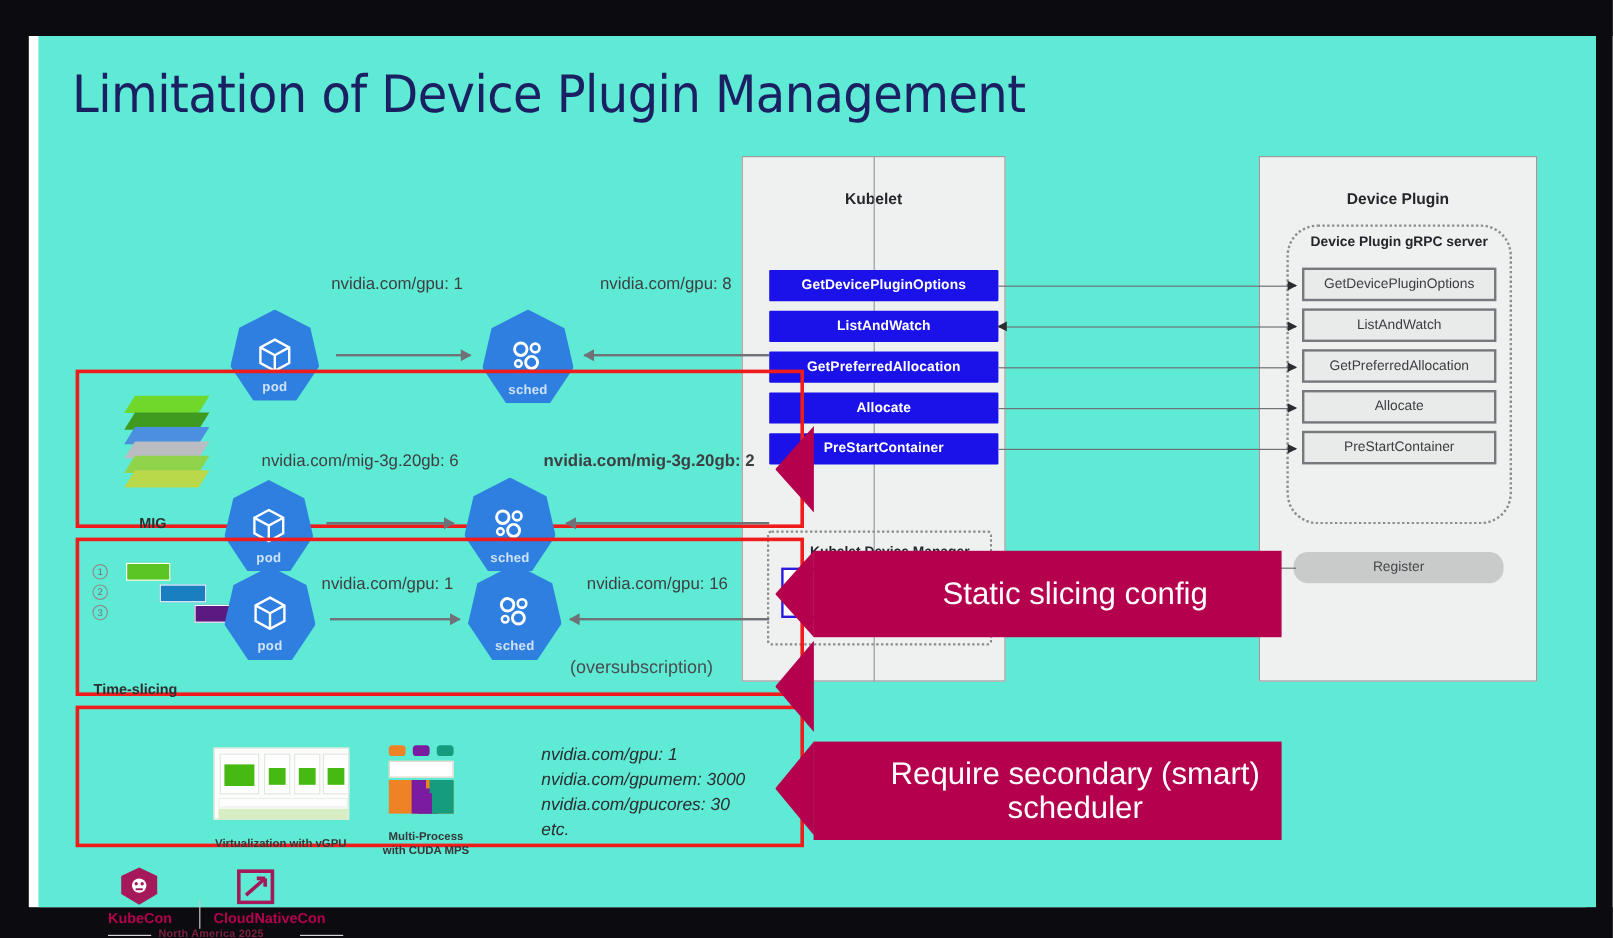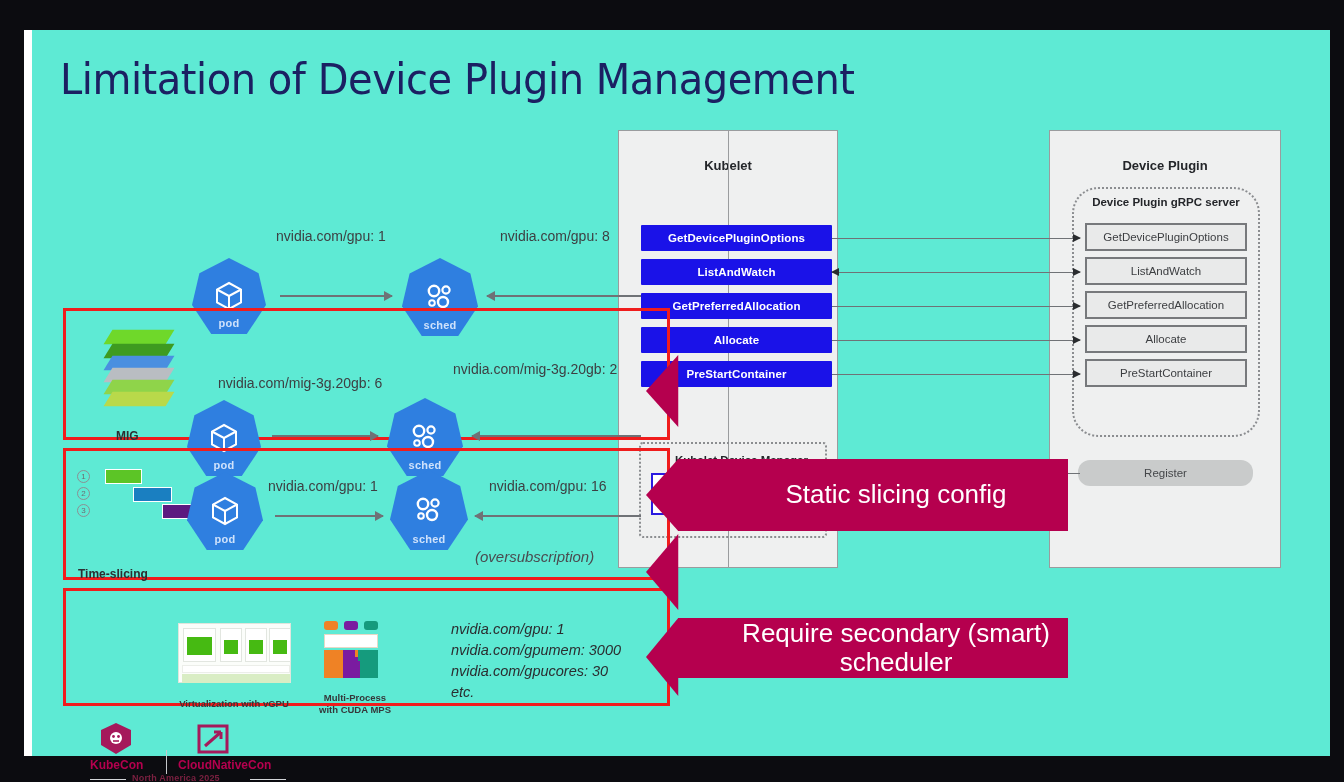--- a/index.html
+++ b/index.html
@@ -69,21 +69,21 @@
     border-right:9px solid #6f7276; border-top:5px solid transparent; border-bottom:5px solid transparent;
   }
 
   .reslabel {
     position:absolute; font-size:14px; color:#3d3f42;
     font-family:"Liberation Sans",sans-serif; white-space:nowrap;
   }
   .rowcaption {
     position:absolute; font-size:12px; font-weight:700; color:#2d2f32; white-space:nowrap;
   }
-  .oversub { position:absolute; font-size:15px; font-style:italic; color:#4a4c50; }
+  .oversub { position:absolute; font-size:15px; color:#4a4c50; }
 
   
   .mig-stack { position:absolute; width:74px; height:88px; }
   .mig-layer { position:absolute; left:6px; width:62px; height:26px;
                transform: skewX(-32deg) scaleY(.55); }
 
   
   .ts-num { position:absolute; width:13px; height:13px; border:1px solid #8c8f93;
             border-radius:50%; font-size:8px; color:#6b6e72; text-align:center; line-height:12px; }
   .ts-bar { position:absolute; height:15px; border:1px solid #ffffff; }
@@ -270,21 +270,21 @@
         <circle cx="23" cy="9" r="3.6" fill="none" stroke="#ffffff" stroke-width="2.2"></circle>
         <circle cx="20" cy="21" r="5.0" fill="none" stroke="#ffffff" stroke-width="2.4"></circle>
         <circle cx="9" cy="22" r="2.8" fill="none" stroke="#ffffff" stroke-width="2"></circle>
       </svg>
       <span class="cap">sched</span>
     </div>
 
     <div class="reslabel" style="left:186px; top:345px;">nvidia.com/mig-3g.20gb: 6</div>
     <div class="harrow" style="left:240px; top:405px; width:106px;"></div>
 
-    <div class="reslabel" style="left:421px; top:331px;">nvidia.com/mig-3g.20gb: 2</div>
+    <div class="reslabel" style="left:421px; top:345px;font-weight:bold;">nvidia.com/mig-3g.20gb: 2</div>
     <div class="harrow left" style="left:440px; top:405px; width:169px;"></div>
 
     <div class="redbox" style="left:31px; top:418px; width:607px; height:132px;"></div>
 
     <div class="ts-num" style="left:45px; top:440px;">1</div>
     <div class="ts-num" style="left:45px; top:457px;">2</div>
     <div class="ts-num" style="left:45px; top:474px;">3</div>
 
     <div class="ts-bar" style="left:73px; top:439px; width:37px; background:#5cc526;"></div>
     <div class="ts-bar" style="left:101px; top:457px; width:39px; background:#1a7fc1;"></div>
@@ -354,21 +354,21 @@
     <div class="res-italic" style="left:419px; top:652px;">etc.</div>
 
     <div class="callout-head" style="left:614px; top:325px; height:72px;"></div>
 
     <div class="callout-head" style="left:614px; top:429px; height:72px;"></div>
     <div class="callout" style="left:646px; top:429px; width:390px; height:72px;">Static slicing config</div>
 
     <div class="callout-head" style="left:614px; top:504px; height:76px;"></div>
 
     <div class="callout-head" style="left:614px; top:588px; height:78px;"></div>
-    <div class="callout" style="left:646px; top:588px; width:390px; height:60px;">Require secondary (smart) scheduler</div>
+    <div class="callout" style="left:646px; top:588px; width:390px; height:82px;">Require secondary (smart) scheduler</div>
 
     <div class="kc-wrap">
       <svg width="40" height="34" viewBox="0 0 40 34" style="position:absolute; left:12px; top:0px;">
         <path d="M20 1 L35 8 L35 23 L20 32 L5 23 L5 8 Z" fill="#a5195b"></path>
         <circle cx="20" cy="16" r="6" fill="#ffffff"></circle>
         <circle cx="17.5" cy="14.5" r="1.4" fill="#a5195b"></circle>
         <circle cx="22.5" cy="14.5" r="1.4" fill="#a5195b"></circle>
         <path d="M17 19 L23 19" stroke="#a5195b" stroke-width="1.6"></path>
       </svg>
       <svg width="34" height="30" viewBox="0 0 34 30" style="position:absolute; left:112px; top:2px;">

